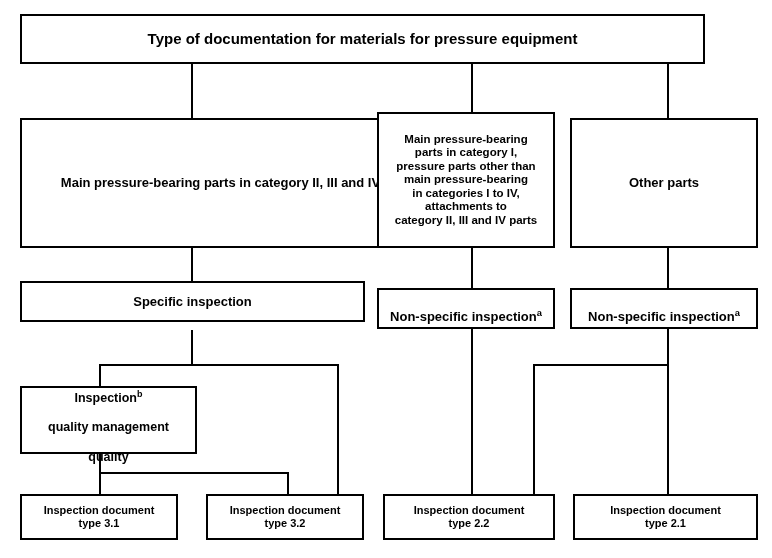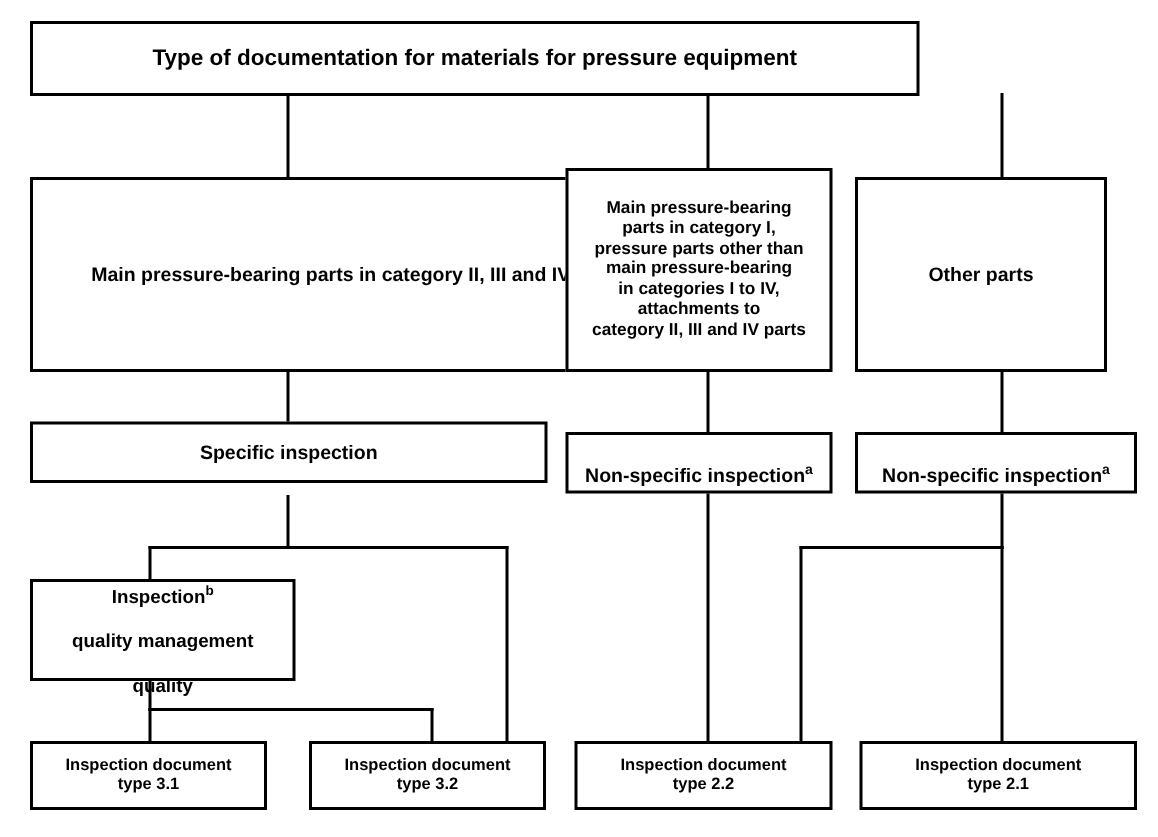--- a/index.html
+++ b/index.html
@@ -56,21 +56,21 @@
   .f-row2c { font-size: 13px; }
   .f-insp  { font-size: 13px; }
   .f-qms   { font-size: 12.5px; }
   .f-doc   { font-size: 11px; }
 </style>
 </head>
 <body>
 
 <div id="canvas">
 
-  <div class="box f-title" style="left:20px; top:14px; width:593px; height:50px;text-align:right;">
+  <div class="box f-title" style="left:20px; top:14px; width:685px; height:50px;text-align:right;">
     <span class="txt">Type of documentation for materials for pressure equipment</span>
   </div>
 
   <div class="ln v" style="left:191px; top:62px; height:58px;"></div>
   <div class="ln v" style="left:471px; top:62px; height:58px;"></div>
   <div class="ln v" style="left:667px; top:62px; height:58px;"></div>
 
   <div class="box f-row2a" style="left:20px; top:118px; width:401px; height:130px;">
     <span class="txt">Main pressure-bearing parts in category II, III and IV</span>
   </div>
@@ -78,21 +78,21 @@
   <div class="box f-row2b" style="left:377px; top:112px; width:178px; height:136px;">
     <span class="txt">Main pressure-bearing
 parts in category I,
 pressure parts other than
 main pressure-bearing
 in categories I to IV,
 attachments to
 category II, III and IV parts</span>
   </div>
 
-  <div class="box f-row2c" style="left:570px; top:118px; width:168px; height:130px;">
+  <div class="box f-row2c" style="left:570px; top:118px; width:188px; height:130px;">
     <span class="txt">Other parts</span>
   </div>
 
   <div class="ln v" style="left:191px; top:246px; height:45px;"></div>
   <div class="ln v" style="left:471px; top:246px; height:45px;"></div>
   <div class="ln v" style="left:667px; top:246px; height:45px;"></div>
 
   <div class="box f-insp" style="left:20px; top:281px; width:345px; height:41px;">
     <span class="txt">Specific inspection</span>
   </div>

